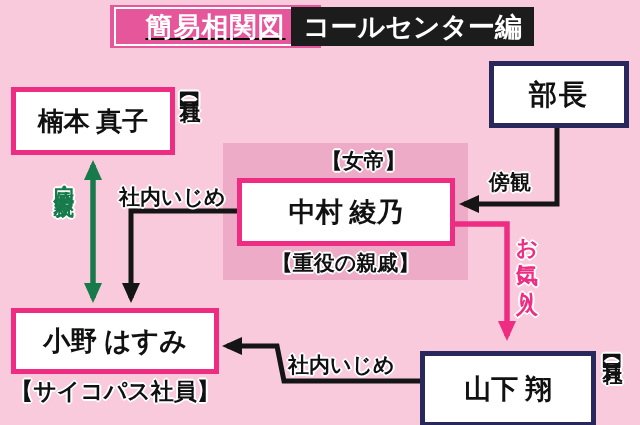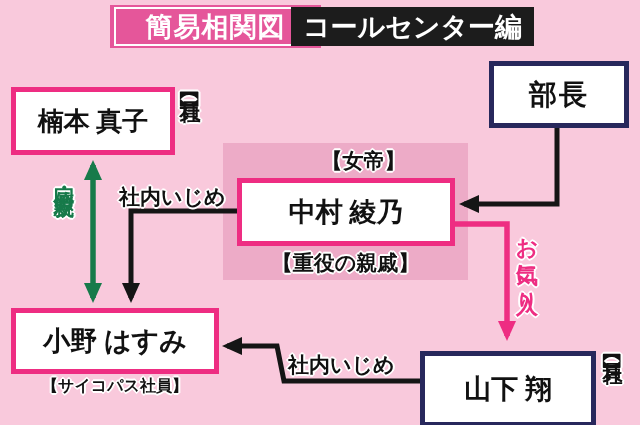--- a/index.html
+++ b/index.html
@@ -9,21 +9,21 @@
     background:var(--background);
     overflow:hidden;
     font-family:"Liberation Serif","DejaVu Serif",serif;
     font-weight:bold;
   }
   
   .title-main{
     position:absolute;left:110px;top:5px;height:43px;width:211px;
     background:var(--title_pink);
     display:flex;align-items:center;justify-content:center;
-    box-sizing:border-box;padding:4px;
+    box-sizing:border-box;padding:4px;text-decoration:underline;
   }
   .title-main-inner{
     border:2px solid #fff;width:100%;height:100%;
     display:flex;align-items:center;justify-content:center;
     color:#fff;font-size:27px;letter-spacing:1px;
   }
   .title-edition{
     position:absolute;left:291px;top:7px;height:39px;width:243px;
     background:var(--title_black);
     display:flex;align-items:center;justify-content:center;
@@ -57,21 +57,21 @@
   }
   .outline{
     text-shadow:-2px 0 0 #fff,2px 0 0 #fff,0 -2px 0 #fff,0 2px 0 #fff,
       -1px -1px 0 #fff,1px 1px 0 #fff,-1px 1px 0 #fff,1px -1px 0 #fff;
   }
   .vertical{writing-mode:vertical-rl;text-orientation:mixed;}
   .tag-kusumoto{left:176px;top:85px;height:76px;font-size:21px;}
   .tag-yamashita{left:600px;top:347px;height:74px;font-size:20px;}
   .tag-nakamura-top{left:223px;top:147px;width:281px;text-align:center;font-size:21px;}
   .tag-nakamura-bottom{left:223px;top:249px;width:245px;text-align:center;font-size:21px;}
-  .tag-ono{left:0px;top:376px;width:230px;text-align:center;font-size:16px;}
+  .tag-ono{left:0px;top:376px;width:230px;text-align:center;font-size:23px;}
   .lbl-bokan{left:489px;top:168px;font-size:21px;}
   .lbl-ijime-top{left:119px;top:183px;font-size:21px;}
   .lbl-ijime-bottom{left:288px;top:351px;font-size:21px;}
   .lbl-douryou{left:50px;top:172px;height:130px;font-size:21px;color:var(--green);letter-spacing:2px;}
   .lbl-okiniiri{left:512px;top:222px;height:126px;font-size:22px;color:var(--accent_pink);letter-spacing:1px;}
 </style>
 </head>
 <body>
 
 <div id="canvas">
@@ -122,18 +122,19 @@
   <div class="pbox navy-border box-yamashita">
     <span>山下 翔</span>
   </div>
 
   <div class="label vertical outline tag-kusumoto">【社員】</div>
   <div class="label outline tag-nakamura-top">【女帝】</div>
   <div class="label outline tag-nakamura-bottom">【重役の親戚】</div>
   <div class="label outline tag-ono">【サイコパス社員】</div>
   <div class="label vertical outline tag-yamashita">【社員】</div>
 
+  <div class="label outline lbl-bokan">傍観</div>
   <div class="label outline lbl-ijime-top">社内いじめ</div>
   <div class="label outline lbl-ijime-bottom">社内いじめ</div>
   <div class="label vertical outline lbl-douryou">同僚・親友</div>
   <div class="label vertical outline lbl-okiniiri">お気に入り</div>
 
 </div>
 
 </body></html>

